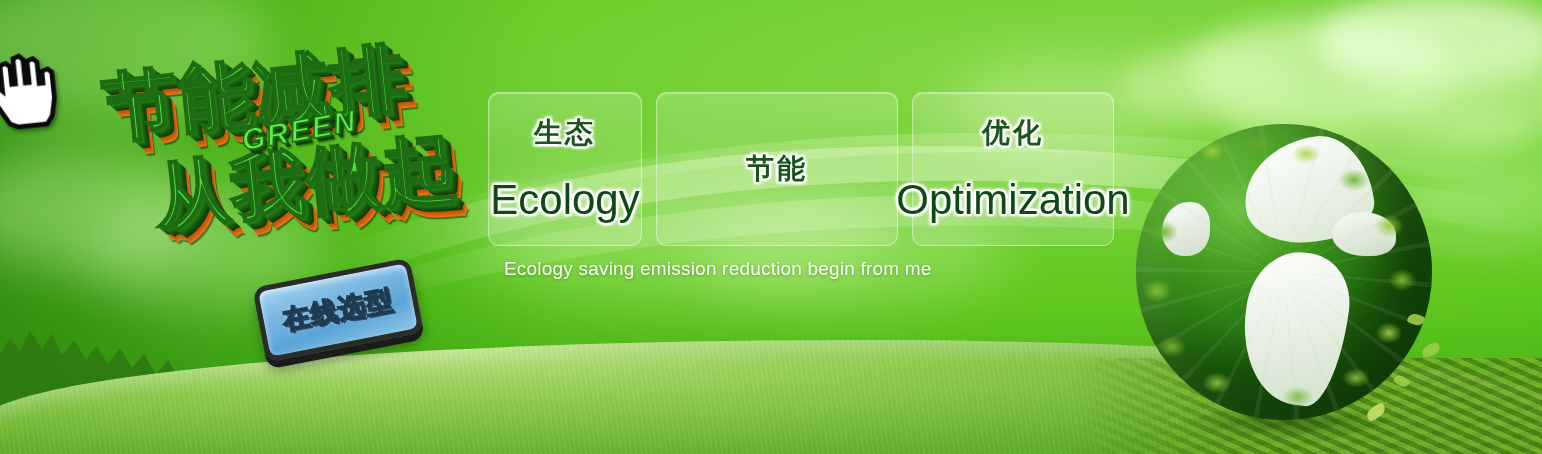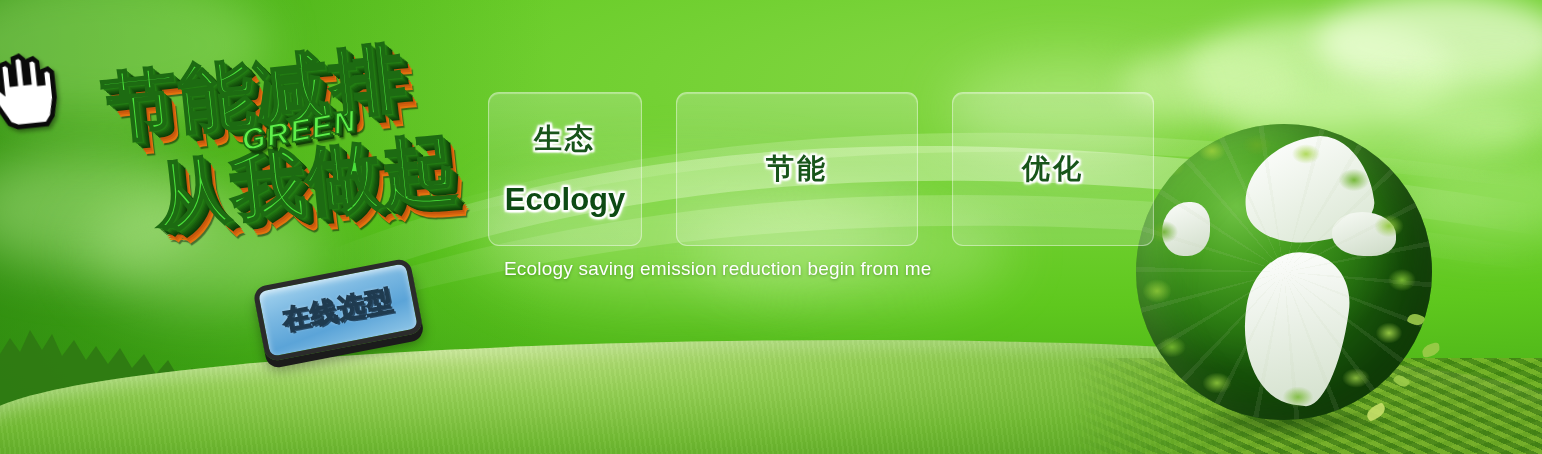--- a/index.html
+++ b/index.html
@@ -186,21 +186,21 @@
   }
   .vine{
     position:absolute;inset:0;border-radius:50%;
     background:
       repeating-conic-gradient(from 0deg at 50% 50%, rgba(180,200,160,0) 0deg 14deg, rgba(190,205,170,.18) 14deg 16deg);
     opacity:.55;
   }
   .leaf-fly{position:absolute;border-radius:60% 20% 60% 20%;background:#9ccb4a;opacity:.9;}
 
   
-  .cards{position:absolute;left:488px;top:92px;display:flex;gap:34px;}
+  .cards{position:absolute;left:488px;top:92px;display:flex;gap:14px;}
   .card{
     width:152px;height:152px;
     border-radius:11px;
     background:linear-gradient(180deg,rgba(255,255,255,.20) 0%,rgba(255,255,255,.10) 46%,rgba(255,255,255,.17) 100%);
     border:1px solid rgba(255,255,255,.40);
     box-shadow:inset 0 1px 1px rgba(255,255,255,.35);
     display:flex;flex-direction:column;align-items:center;justify-content:center;
     gap:24px;
     cursor:pointer;
   }
@@ -208,21 +208,21 @@
   .card-wide3{width:200px;}
   .card-cn{
     font-size:28px;font-weight:bold;color:#18551a;
     text-shadow:
       -2px 0 2px #fff, 2px 0 2px #fff, 0 -2px 2px #fff, 0 2px 2px #fff,
       -2px -2px 2px #fff, 2px 2px 2px #fff, -2px 2px 2px #fff, 2px -2px 2px #fff,
       0 0 6px rgba(255,255,255,.9);
     letter-spacing:3px;
   }
   .card-en{
-    font-size:31px;color:#0d4a13;font-weight:bold;
+    font-size:42px;color:#0d4a13;font-weight:normal;
     text-shadow:
       -2px 0 2px #fff, 2px 0 2px #fff, 0 -2px 2px #fff, 0 2px 2px #fff,
       -2px -2px 2px #fff, 2px 2px 2px #fff, -2px 2px 2px #fff, 2px -2px 2px #fff,
       0 0 7px rgba(255,255,255,.95);
     white-space:nowrap;
     text-align:right;
   }
 
   
   .tagline{
@@ -328,18 +328,19 @@
   <div class="cards">
     <div class="card">
       <span class="card-cn">生态</span>
       <span class="card-en">Ecology</span>
     </div>
     <div class="card card-wide">
       <span class="card-cn">节能</span>
     </div>
     <div class="card card-wide3">
       <span class="card-cn">优化</span>
+      <span class="card-en">Optimization</span>
     </div>
   </div>
 
   <div class="tagline">Ecology saving emission reduction begin from me</div>
 
 </div>
 
 </body></html>

